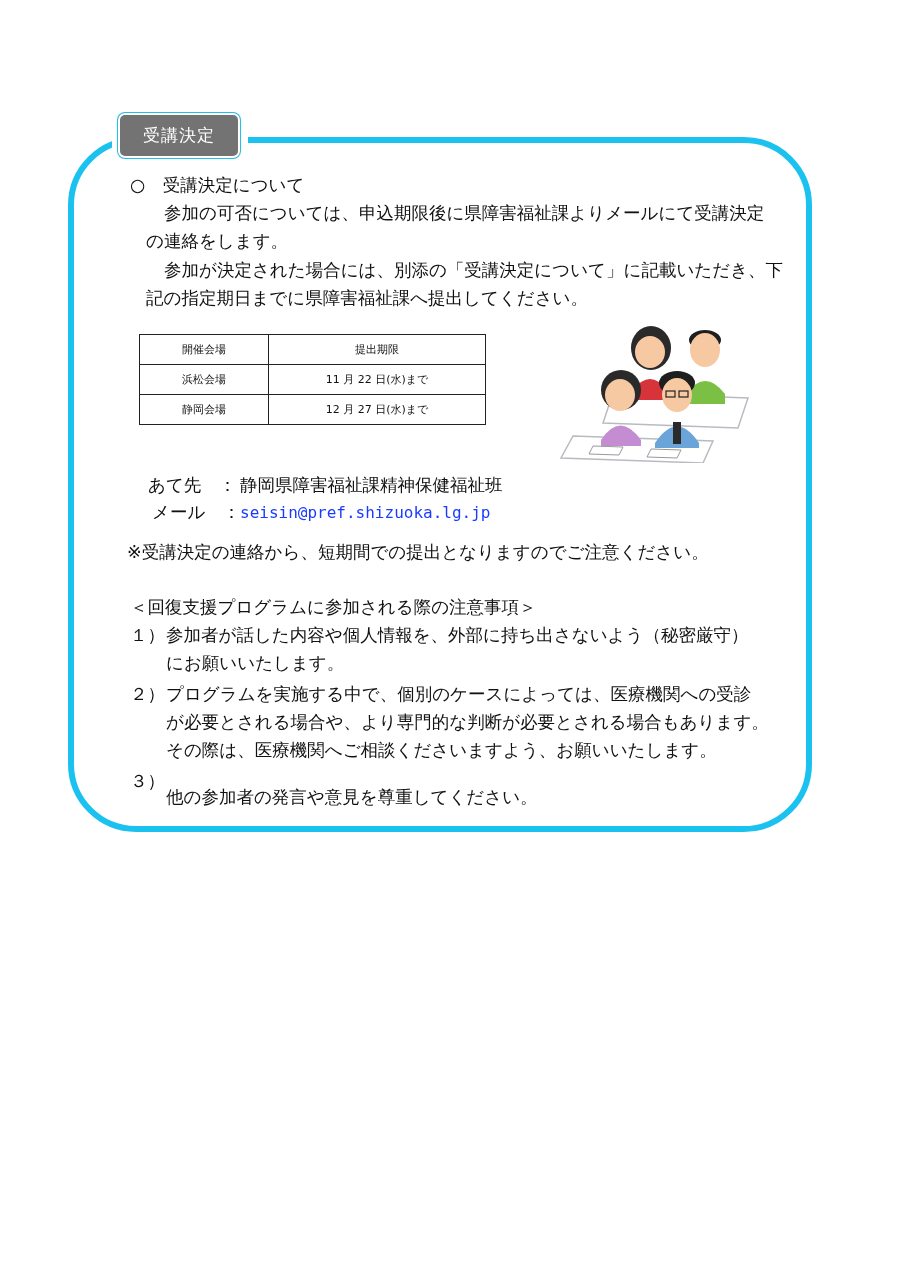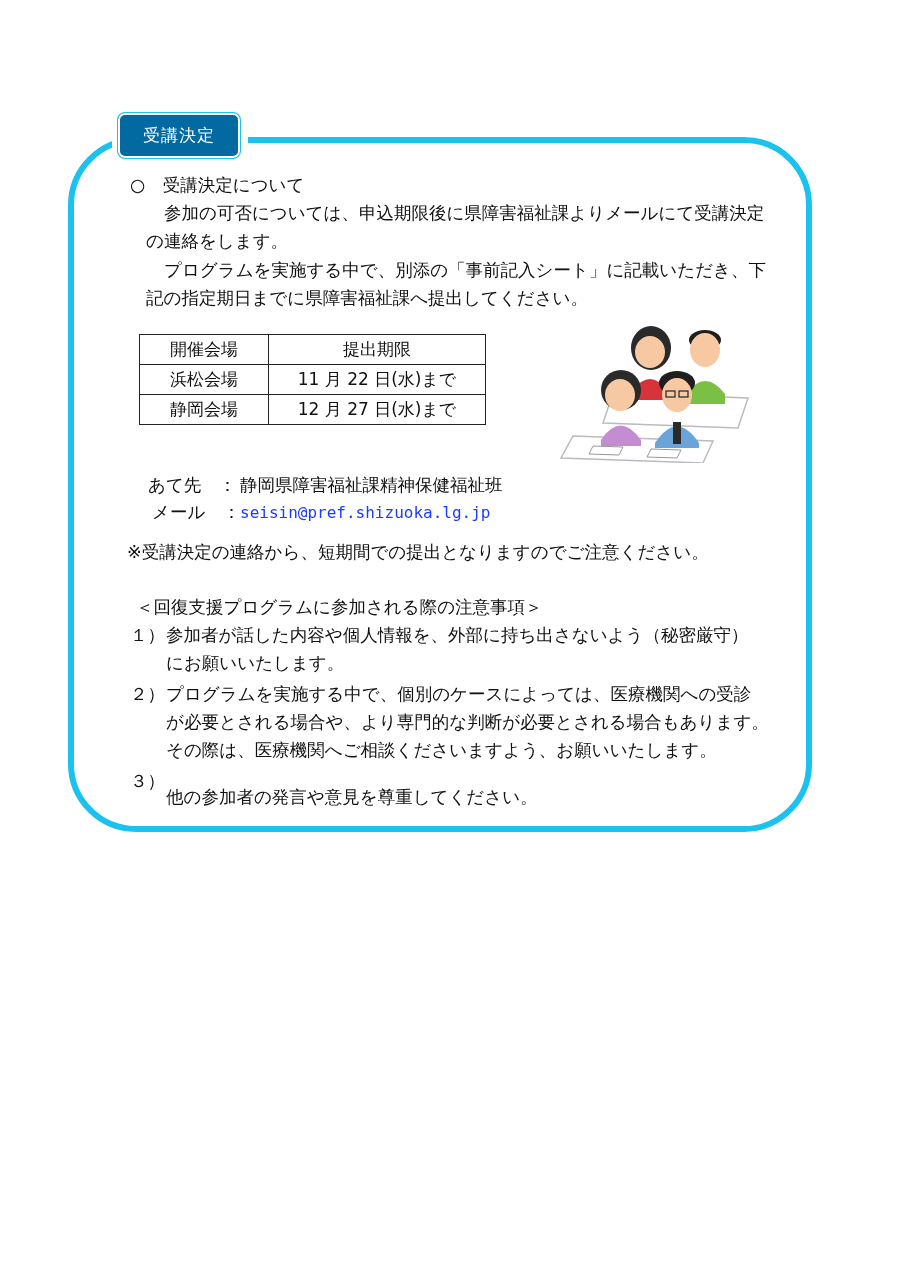--- a/index.html
+++ b/index.html
@@ -7,54 +7,54 @@
       width: 905px; height: 1280px; position: relative; overflow: hidden;
       font-family: "DejaVu Sans", "Liberation Sans", sans-serif;
       color: #111;
     }
     .frame {
       position: absolute; left: 68px; top: 137px; width: 732px; height: 683px;
       border: 6px solid #1cc2ef; border-radius: 68px; box-sizing: content-box;
     }
     .tag {
       position: absolute; left: 118px; top: 113px; width: 122px; height: 45px;
-      background: #0369a1; border-radius: 7px;
+      background: #737373; border-radius: 7px;
       box-shadow: inset 0 0 0 2px #ffffff, 0 0 0 1px #1cc2ef;
       display: flex; align-items: center; justify-content: center;
       color: #ffffff; font-size: 17px; letter-spacing: 1px;
     }
     .tag-gap {
       position: absolute; left: 112px; top: 130px; width: 136px; height: 20px; background: #fff;
     }
     .text { position: absolute; font-size: 17.5px; white-space: nowrap; line-height: 29px; }
     .email { color: #1a3cff; font-family: "DejaVu Sans Mono", "Liberation Mono", monospace; font-size: 16px; }
     table.deadline {
       position: absolute; left: 139px; top: 334px; border-collapse: collapse;
-      font-size: 17px;
+      font-size: 11px;
     }
     table.deadline td, table.deadline th {
       border: 1.5px solid #222; height: 29px; text-align: center; font-weight: normal; padding: 0;
     }
     table.deadline .c1 { width: 128px; }
     table.deadline .c2 { width: 216px; }
     .illust { position: absolute; left: 553px; top: 318px; width: 200px; height: 145px; }
   </style>
 </head>
 <body>
 
 <div class="frame"></div>
 <div class="tag-gap"></div>
 <div class="tag">
     <span>受講決定</span>
   </div>
 
 <div class="text" style="left:130px; top:171px;">○　受講決定について</div>
 <div class="text" style="left:164px; top:199px;">参加の可否については、申込期限後に県障害福祉課よりメールにて受講決定</div>
 <div class="text" style="left:146px; top:227px;">の連絡をします。</div>
-<div class="text" style="left:164px; top:256px;">プログラムを実施する中で、別添の「事前記入シート」に記載いただき、下</div>
+<div class="text" style="left:164px; top:256px;">参加が決定された場合には、別添の「受講決定について」に記載いただき、下</div>
 <div class="text" style="left:146px; top:284px;">記の指定期日までに県障害福祉課へ提出してください。</div>
 
 <table class="deadline">
   <tbody>
       <tr>
     <th class="c1">開催会場</th>
     <th class="c2">提出期限</th>
   </tr>
   <tr>
     <td>浜松会場</td>
@@ -96,21 +96,21 @@
   <polygon points="98,131 128,132 124,140 94,139" fill="#fff" stroke="#999" stroke-width="1"></polygon>
 </svg>
 
 <div class="text" style="left:148px; top:471px;">あて先　：</div>
 <div class="text" style="left:240px; top:471px;">静岡県障害福祉課精神保健福祉班</div>
 <div class="text" style="left:152px; top:498px;">メール　：</div>
 <a class="text email" style="left:240px; top:498px; text-decoration:none;">seisin@pref.shizuoka.lg.jp</a>
 
 <div class="text" style="left:127px; top:538px;">※受講決定の連絡から、短期間での提出となりますのでご注意ください。</div>
 
-<div class="text" style="left:136px; top:593px;">＜回復支援プログラムに参加される際の注意事項＞</div>
+<div class="text" style="left:130px; top:593px;">＜回復支援プログラムに参加される際の注意事項＞</div>
 
 <div class="text" style="left:130px; top:621px;">１）</div>
 <div class="text" style="left:166px; top:621px;">参加者が話した内容や個人情報を、外部に持ち出さないよう（秘密厳守）</div>
 <div class="text" style="left:166px; top:649px;">にお願いいたします。</div>
 
 <div class="text" style="left:130px; top:680px;">２）</div>
 <div class="text" style="left:166px; top:680px;">プログラムを実施する中で、個別のケースによっては、医療機関への受診</div>
 <div class="text" style="left:166px; top:708px;text-align:center;">が必要とされる場合や、より専門的な判断が必要とされる場合もあります。</div>
 <div class="text" style="left:166px; top:736px;">その際は、医療機関へご相談くださいますよう、お願いいたします。</div>
 

